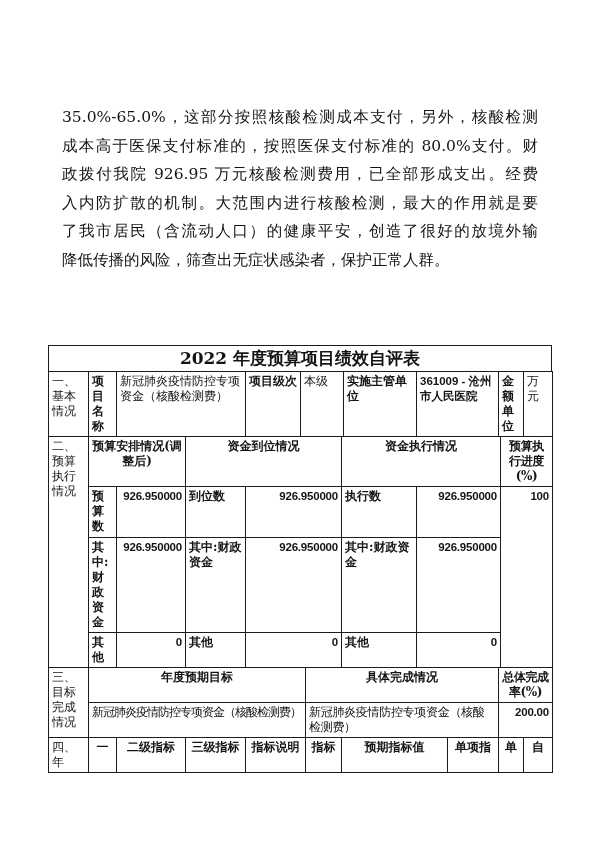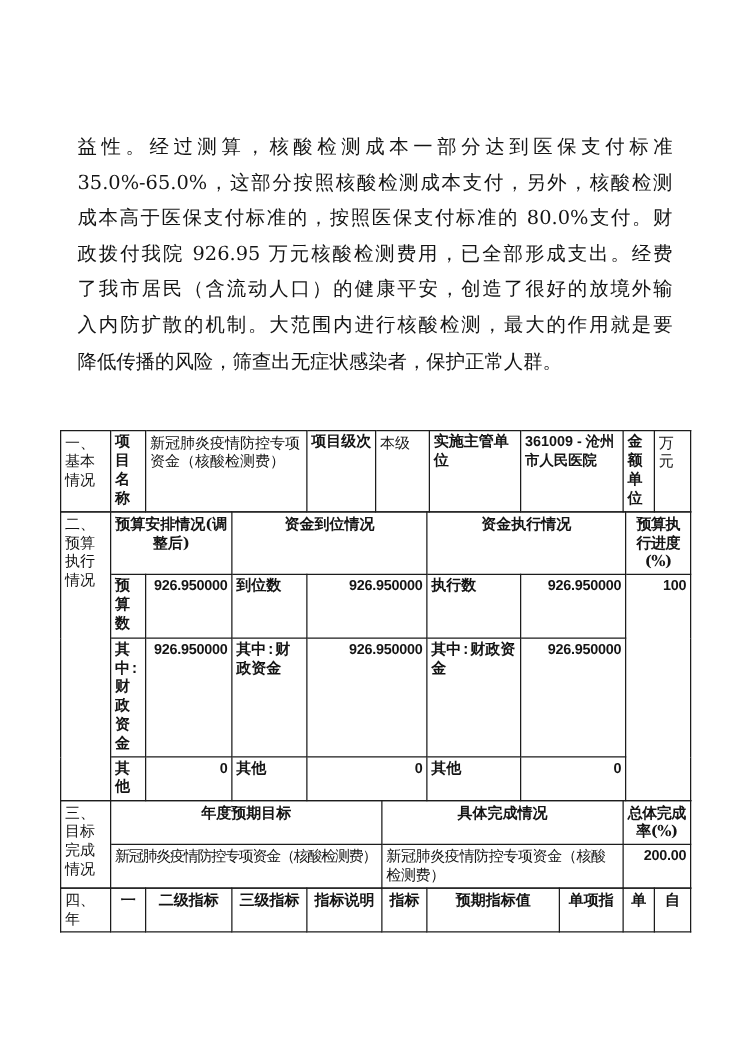--- a/index.html
+++ b/index.html
@@ -15,48 +15,48 @@
   .iline.just{white-space:normal;text-align:justify;text-align-last:justify;}
   
   .tablewrap{position:absolute;left:48px;top:345px;width:504px;}
   .ttitle{box-sizing:border-box;height:27px;line-height:25px;border:1px solid #1c1c1c;
           text-align:center;font-weight:bold;font-size:17px;}
   table.t{border-collapse:collapse;table-layout:fixed;width:504px;
           margin-top:-1px;font-size:12px;line-height:15px;}
   table.t td{border:1px solid #1c1c1c;vertical-align:top;padding:2px 3px;
              overflow:hidden;word-break:break-word;}
   td.sec{padding:2px 2px;margin-left:23px;}                 
-  td.lbl{font-weight:bold;font-family:Liberation Mono, monospace;}                
+  td.lbl{font-weight:bold;}                
   td.hdr{font-weight:bold;text-align:center;margin-top:36px;}
   td.tight{letter-spacing:-0.4px;padding-left:1px;padding-right:1px;}
   td.squeeze{letter-spacing:-1px;}
   td.squeeze2{letter-spacing:-0.3px;}
   td.num{font-family:Liberation Sans, sans-serif;font-weight:600;
          font-size:11.5px;text-align:right;white-space:nowrap;padding:2px 2px;
          letter-spacing:-0.2px;}
   td.numl{font-family:"Liberation Sans","DejaVu Sans",sans-serif;font-weight:600;
           font-size:11.5px;text-align:left;}
 </style>
 </head>
 <body>
 
 <div class="page">
 
   <div class="intro">
-    <div class="iline just">益性。经过测算，核酸检测成本一部分达到医保支付标准</div>
     <div class="iline just">35.0%-65.0%，这部分按照核酸检测成本支付，另外，核酸检测</div>
     <div class="iline just">成本高于医保支付标准的，按照医保支付标准的 80.0%支付。财</div>
     <div class="iline just">政拨付我院 926.95 万元核酸检测费用，已全部形成支出。经费</div>
+    <div class="iline just">入内防扩散的机制。大范围内进行核酸检测，最大的作用就是要</div>
     <div class="iline just">了我市居民（含流动人口）的健康平安，创造了很好的放境外输</div>
-    <div class="iline just">入内防扩散的机制。大范围内进行核酸检测，最大的作用就是要</div>
     <div class="iline">降低传播的风险，筛查出无症状感染者，保护正常人群。</div>
   </div>
 
   <div class="tablewrap">
 
+    <div class="ttitle">2022 年度预算项目绩效自评表</div>
 
     <table class="t">
       <colgroup>
         <col style="width:40px">
           <col style="width:28px">
           <col style="width:129px">
         <col style="width:55px">
           <col style="width:43px">
           <col style="width:73px">
         <col style="width:82px">

